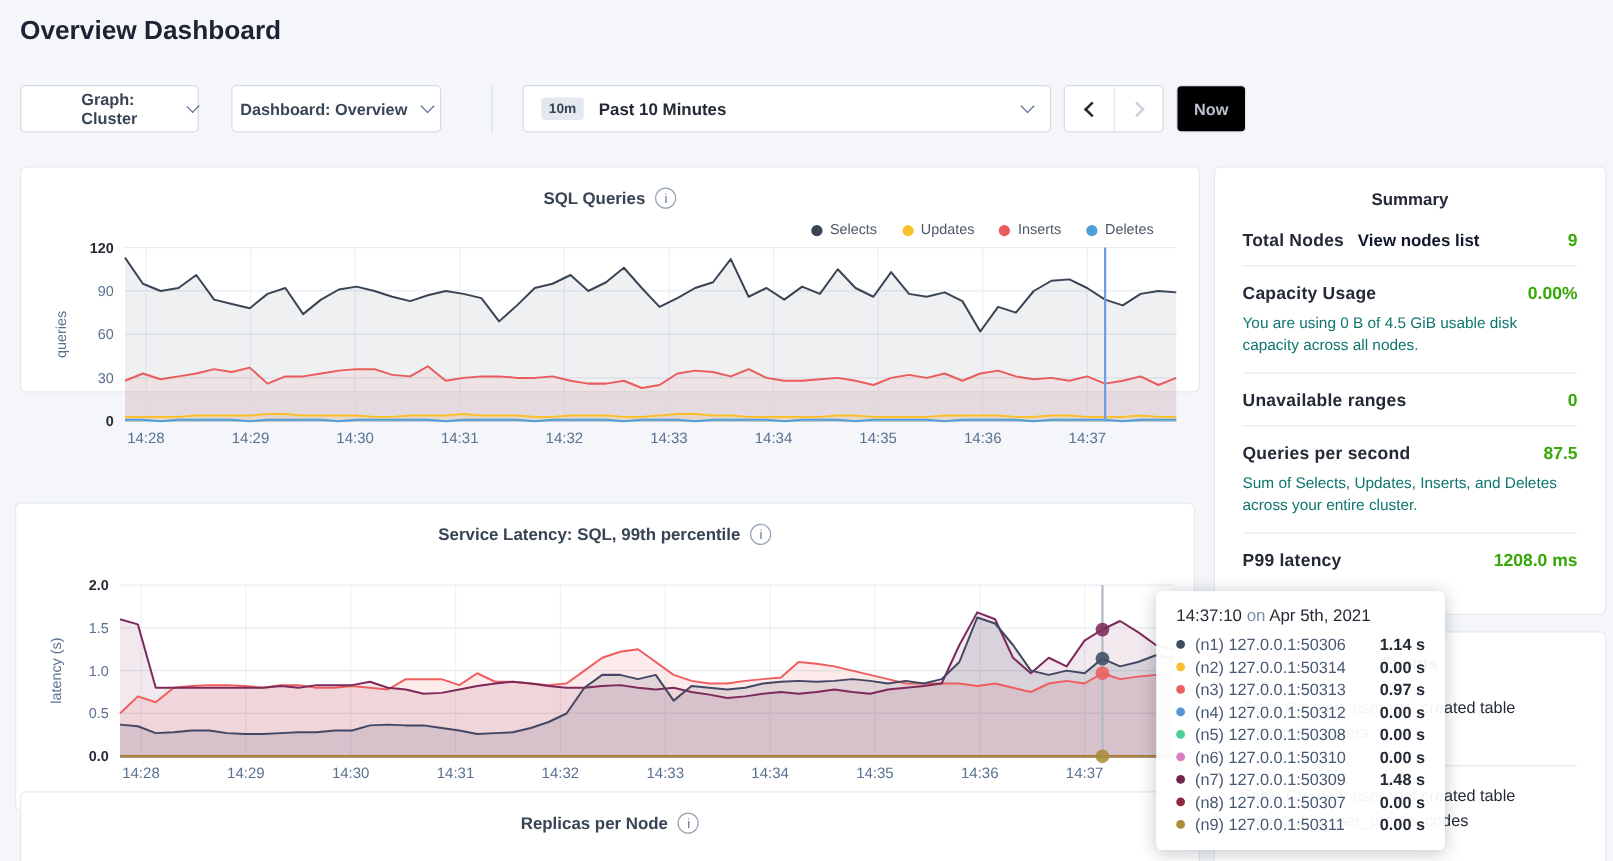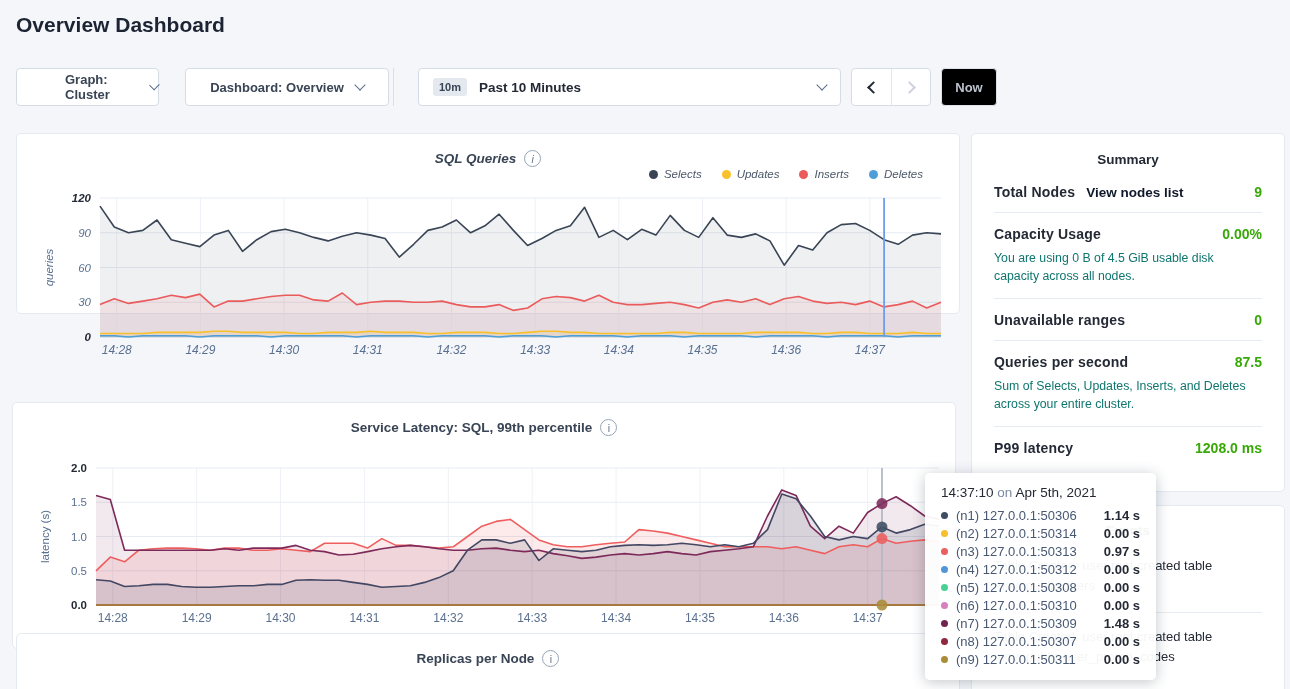--- a/index.html
+++ b/index.html
@@ -7,50 +7,50 @@
   body {
     width:1290px; height:689px; position:relative; overflow:hidden;
     background:#f4f6fa; font-family:"Liberation Sans", sans-serif; color:#242a35;
   }
   .page-title { position:absolute; left:16px; top:13px; font-size:21px; font-weight:600; color:#1c2433; }
 
   
   .ctrl { position:absolute; top:68px; height:38px; background:#fff; border:1px solid #d6dce6; border-radius:4px;
           display:flex; align-items:center; font-size:13px; font-weight:700; color:#394455; cursor:pointer; }
   .dd-graph { left:16px; width:143px; justify-content:center; gap:13px;padding-left:48px; }
-  .dd-dash  { left:185px; width:204px; justify-content:center; gap:12px; }
+  .dd-dash  { left:185px; width:168px; justify-content:center; gap:12px; }
   .vdiv { position:absolute; left:393px; top:68px; height:38px; width:1px; background:#d9dfe8; }
   .time-dd { left:418px; width:423px; padding:0 14px; gap:12px; }
   .badge-10m { background:#e4e9f0; color:#394455; font-size:11px; font-weight:700; border-radius:3px; padding:3px 6px; }
   .time-dd .chev { margin-left:auto; }
   .chev { width:8px; height:8px; border-right:1.6px solid #5a6f8f; border-bottom:1.6px solid #5a6f8f;
           transform:rotate(45deg); margin-top:-4px; display:inline-block; }
   .arrows { position:absolute; left:851px; top:68px; width:80px; height:38px; background:#fff;
             border:1px solid #d6dce6; border-radius:4px; display:flex; }
   .arrow-cell { width:50%; display:flex; align-items:center; justify-content:center; cursor:pointer; }
   .arrow-cell + .arrow-cell { border-left:1px solid #e2e7ee; }
   .chev-left  { width:9px; height:9px; border-left:2.4px solid #242a35; border-bottom:2.4px solid #242a35; transform:rotate(45deg); margin-left:4px; }
   .chev-right { width:9px; height:9px; border-right:2.4px solid #ccd2dc; border-top:2.4px solid #ccd2dc; transform:rotate(45deg); margin-right:4px; }
   .btn-now { position:absolute; left:941px; top:68px; width:56px; height:38px; background:#000000; border:1px solid #dde2ea;
              border-radius:4px; display:flex; align-items:center; justify-content:center;
              font-size:13px; font-weight:700; color:#bcc3ce; }
 
   
   .card { position:absolute; background:#fff; border:1px solid #e5eaf1; border-radius:5px; }
-  .card-sql   { left:16px; top:133px; width:944px; height:181px;font-style:italic; }
+  .card-sql   { left:16px; top:133px; width:944px; height:181px; }
   .card-lat   { left:12px; top:378px; width:944px; height:247px;margin-top:24px; }
   .card-rep   { left:16px; top:633px; width:944px; height:120px; }
   .card-sum   { left:971px; top:133px; width:314px; height:359px; }
   .card-ev    { left:971px; top:505px; width:314px; height:230px; }
 
   .chart-title { position:absolute; top:16px; left:0; right:0; display:flex; justify-content:center; align-items:center; gap:8px;
                  font-size:13.5px; font-weight:700; color:#394455; }
   .info-icon { width:17px; height:17px; border:1.3px solid #97a4b7; border-radius:50%; color:#62738d;
                font-size:10.5px; font-weight:400; display:inline-flex; align-items:center; justify-content:center; cursor:pointer; }
-  .legend { position:absolute; right:36px; top:34px; display:flex; gap:20px;justify-content:flex-end; }
+  .legend { position:absolute; right:36px; top:44px; display:flex; gap:20px;justify-content:flex-end; }
   .legend-item { display:flex; align-items:center; gap:6px; font-size:11.5px; color:#4c5869; cursor:pointer; }
   .legend-dot { width:9px; height:9px; border-radius:50%; display:inline-block; }
   svg.plot { position:absolute; left:0; top:0; }
 
   
   .sum-head { text-align:center; font-size:13.5px; font-weight:700; padding-top:18px; color:#242a35; }
   .sum-body { padding:4px 22px 0 22px; }
   .srow { border-top:1px solid #e7ecf2; padding:13px 0 12px 0; }
   .srow.first { border-top:none; }
   .srow-line { display:flex; align-items:baseline; }

